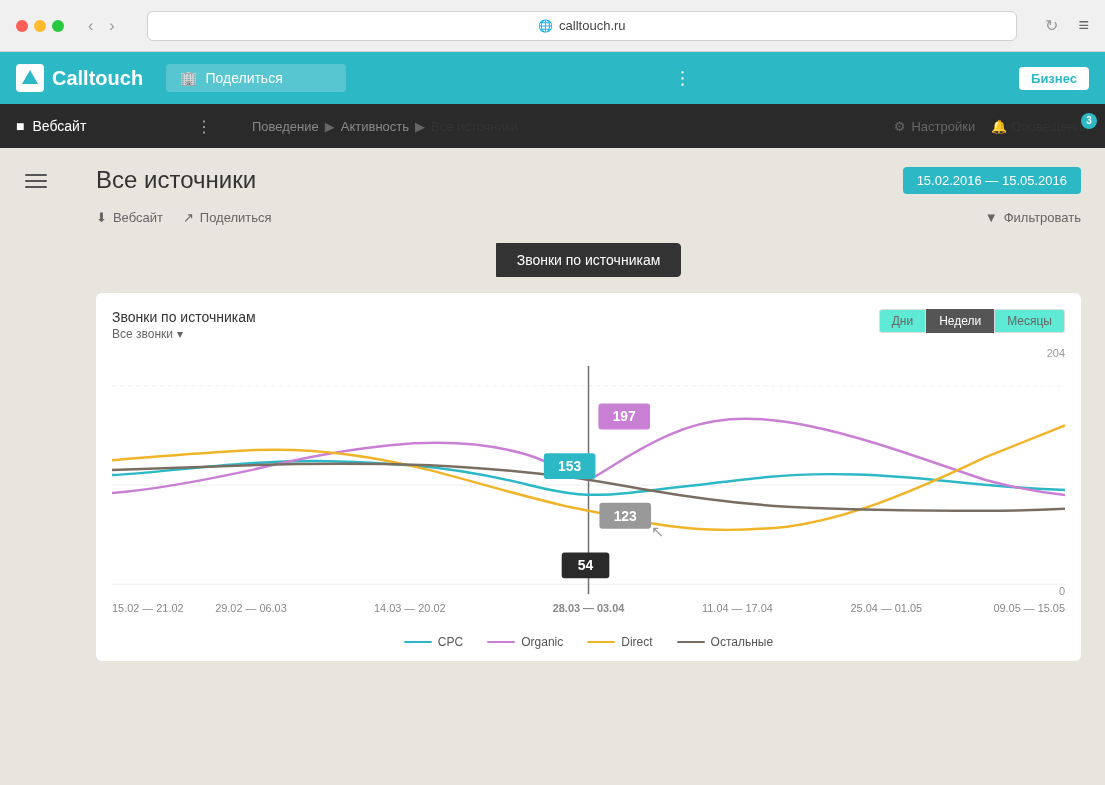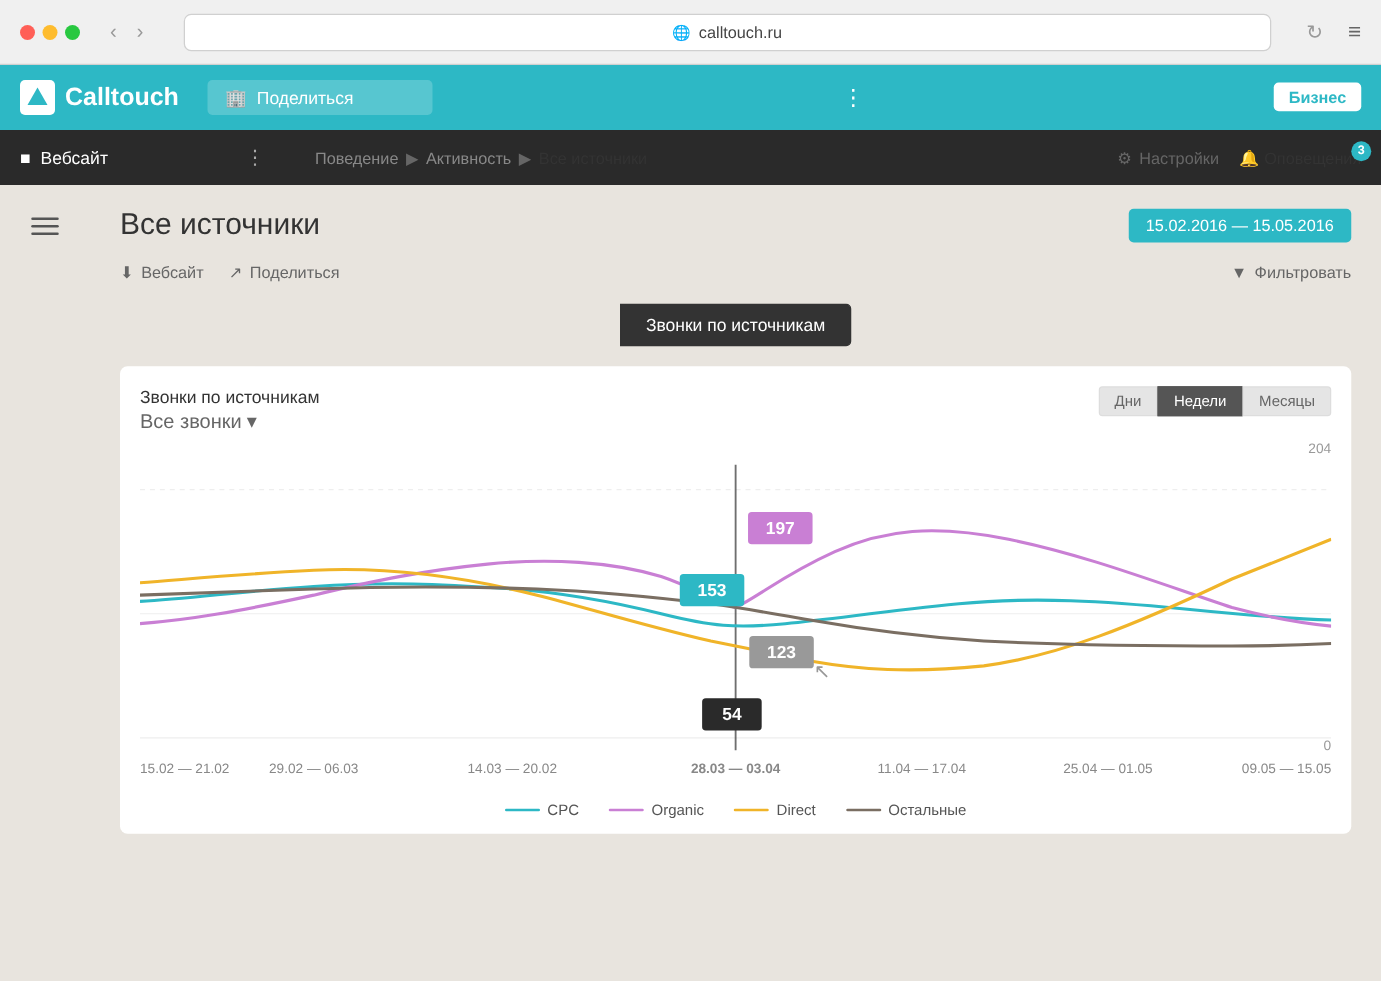--- a/index.html
+++ b/index.html
@@ -302,36 +302,36 @@
     }
     .chart-title-area {}
     .chart-title {
       font-size: 14px;
       font-weight: 500;
       color: #333;
       margin-bottom: 2px;
     }
     .chart-subtitle {
       display: flex;
-      align-items: flex-end;
+      align-items: flex-start;
       gap: 4px;
       color: #666;
-      font-size: 16px;
+      font-size: 12px;
       cursor: pointer;
     }
     .period-btns {
       display: flex;
       gap: 0;
     }
     .period-btn {
       padding: 4px 12px;
       font-size: 12px;
       cursor: pointer;
       border: 1px solid #ddd;
-      background: #e5e5e5;
+      background: #5eead4;
       color: #666;
     }
     .period-btn.active {
       background: #555;
       color: white;
       border-color: #555;
     }
     .period-btn:first-child { border-radius: 3px 0 0 3px; }
     .period-btn:last-child { border-radius: 0 3px 3px 0; }
 

